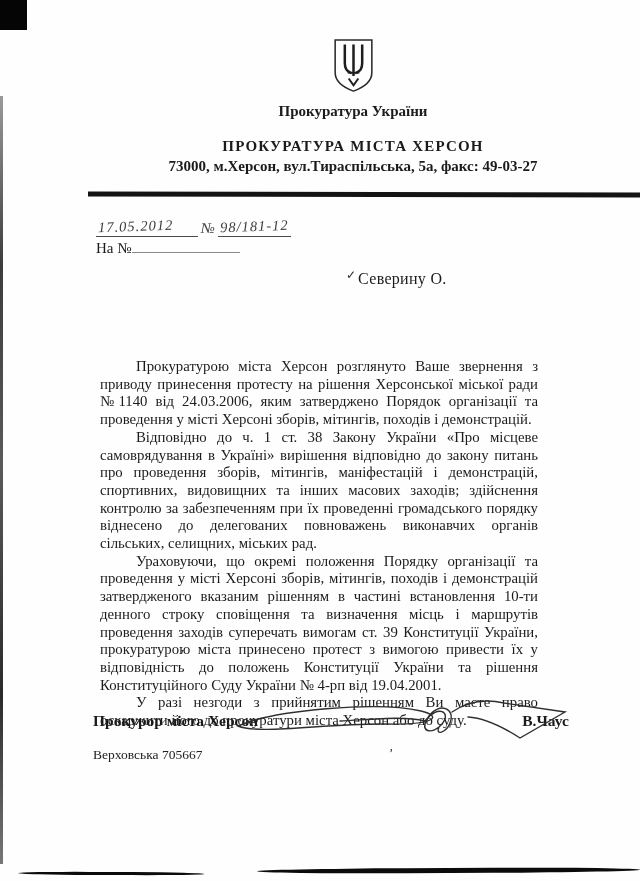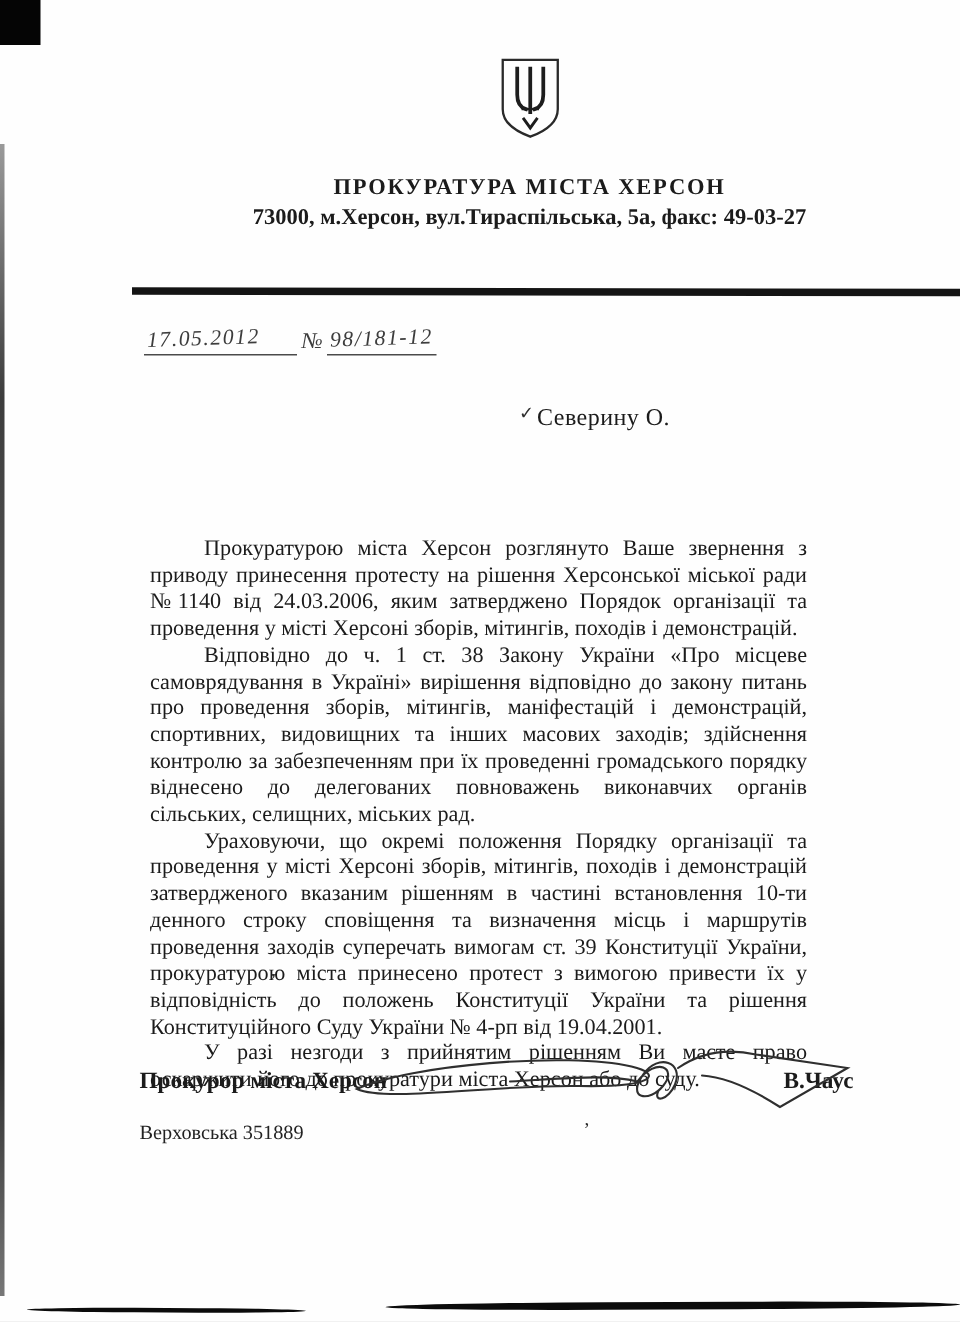--- a/index.html
+++ b/index.html
@@ -71,30 +71,34 @@
         <path d="M3 2 h38 v34 q0 12 -19 19 q-19 -7 -19 -19 Z" fill="none" stroke="#2a2a2a" stroke-width="1.6"></path>
         <g fill="none" stroke="#1d1d1d" stroke-width="2.6" stroke-linecap="square">
           <path d="M13 8 v18 q0 8 6 10"></path>
           <path d="M31 8 v18 q0 8 -6 10"></path>
           <path d="M22 8 v30"></path>
         </g>
         <path d="M17 42 l5 7 l5 -7" fill="none" stroke="#1d1d1d" stroke-width="2"></path>
         <path d="M16 36 h12" fill="none" stroke="#1d1d1d" stroke-width="1.6"></path>
       </svg>
     </span>
+    <div class="org-national">Прокуратура України</div>
     <div class="org-city">ПРОКУРАТУРА МІСТА ХЕРСОН</div>
     <div class="org-address">73000,  м.Херсон, вул.Тираспільська, 5а, факс: 49-03-27</div>
   </div>
   <div class="rule"></div>
 
   <div class="ref">
     <div class="ref-row1">
       <span class="u1"><span class="hand">17.05.2012</span></span>
       <span class="numero">№</span>
       <span class="u2"><span class="hand">98/181-12</span></span>
+    </div>
+    <div class="ref-row2">
+      <span>На №</span><span class="u3"></span>
     </div>
   </div>
 
   <div class="addressee">
     <span class="check">✓</span>
     <span class="addressee-name">Северину О.</span>
   </div>
 
   <div class="body-text">
     <p>Прокуратурою міста Херсон розглянуто Ваше звернення з приводу принесення протесту на рішення Херсонської міської ради №1140 від 24.03.2006, яким затверджено Порядок  організації та проведення у місті Херсоні зборів, мітингів, походів і демонстрацій.</p>
@@ -112,15 +116,15 @@
   <svg class="sig-svg" width="345" height="62" viewBox="0 0 345 62">
     <g fill="none" stroke="#2f2f2f" stroke-width="1.4" stroke-linecap="round">
       <path d="M10 34 C 45 18, 150 9, 193 19 C 214 24, 209 33, 158 32 C 100 31, 30 43, 10 34 Z"></path>
       <path d="M112 29 C 150 27, 176 24, 197 29"></path>
       <path d="M197 29 c 13 -17, 27 -9, 17 3 c -9 11, -25 9, -13 -8 c 10 -14, 27 -8, 21 7 c -4 10, -15 13, -11 4"></path>
       <path d="M224 20 C 240 9, 258 7, 276 11 L 337 20 L 292 46 C 278 37, 258 26, 240 25"></path>
     </g>
   </svg>
   <span class="pen-tick tick-b">‚</span>
 
-  <div class="executor">Верховська 351889</div>
+  <div class="executor">Верховська 705667</div>
 
 </div>
 
 </body></html>

